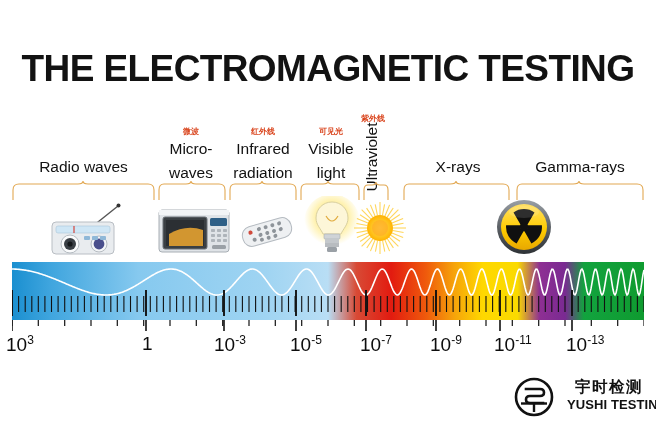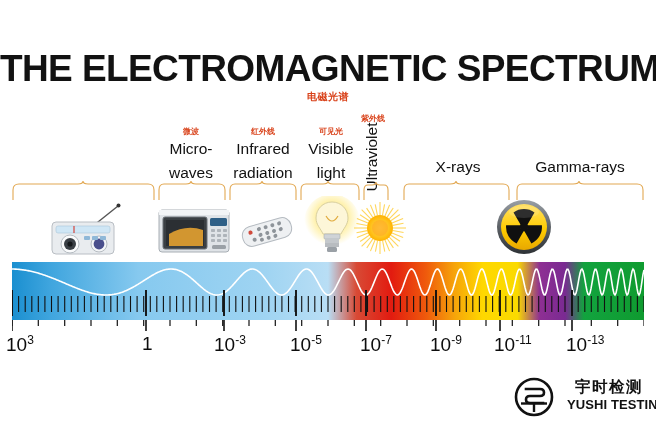--- a/index.html
+++ b/index.html
@@ -89,23 +89,26 @@
     font-size:13px; font-weight:bold; color:#111;
     letter-spacing:0.1px; white-space:nowrap;
     font-family:"Liberation Sans", sans-serif;
   }
 </style>
 </head>
 <body>
 
 <div id="stage">
 
-  <div class="title">THE ELECTROMAGNETIC SPECTRUM</div>
-  <div class="subtitle">电磁光谱</div>
-
+  <div class="title">THE ELECTROMAGNETIC TESTING</div>
+
+  <div class="cat" style="left:12px; top:155px; width:143px;">
+    <div class="cn"></div>
+    <div class="en">Radio waves</div>
+  </div>
 
   <div class="cat" style="left:156px; top:126px; width:70px;">
     <div class="cn">微波</div>
     <div class="en">Micro-
 waves</div>
   </div>
 
   <div class="cat" style="left:300px; top:126px; width:62px;">
     <div class="cn">可见光</div>
     <div class="en">Visible

